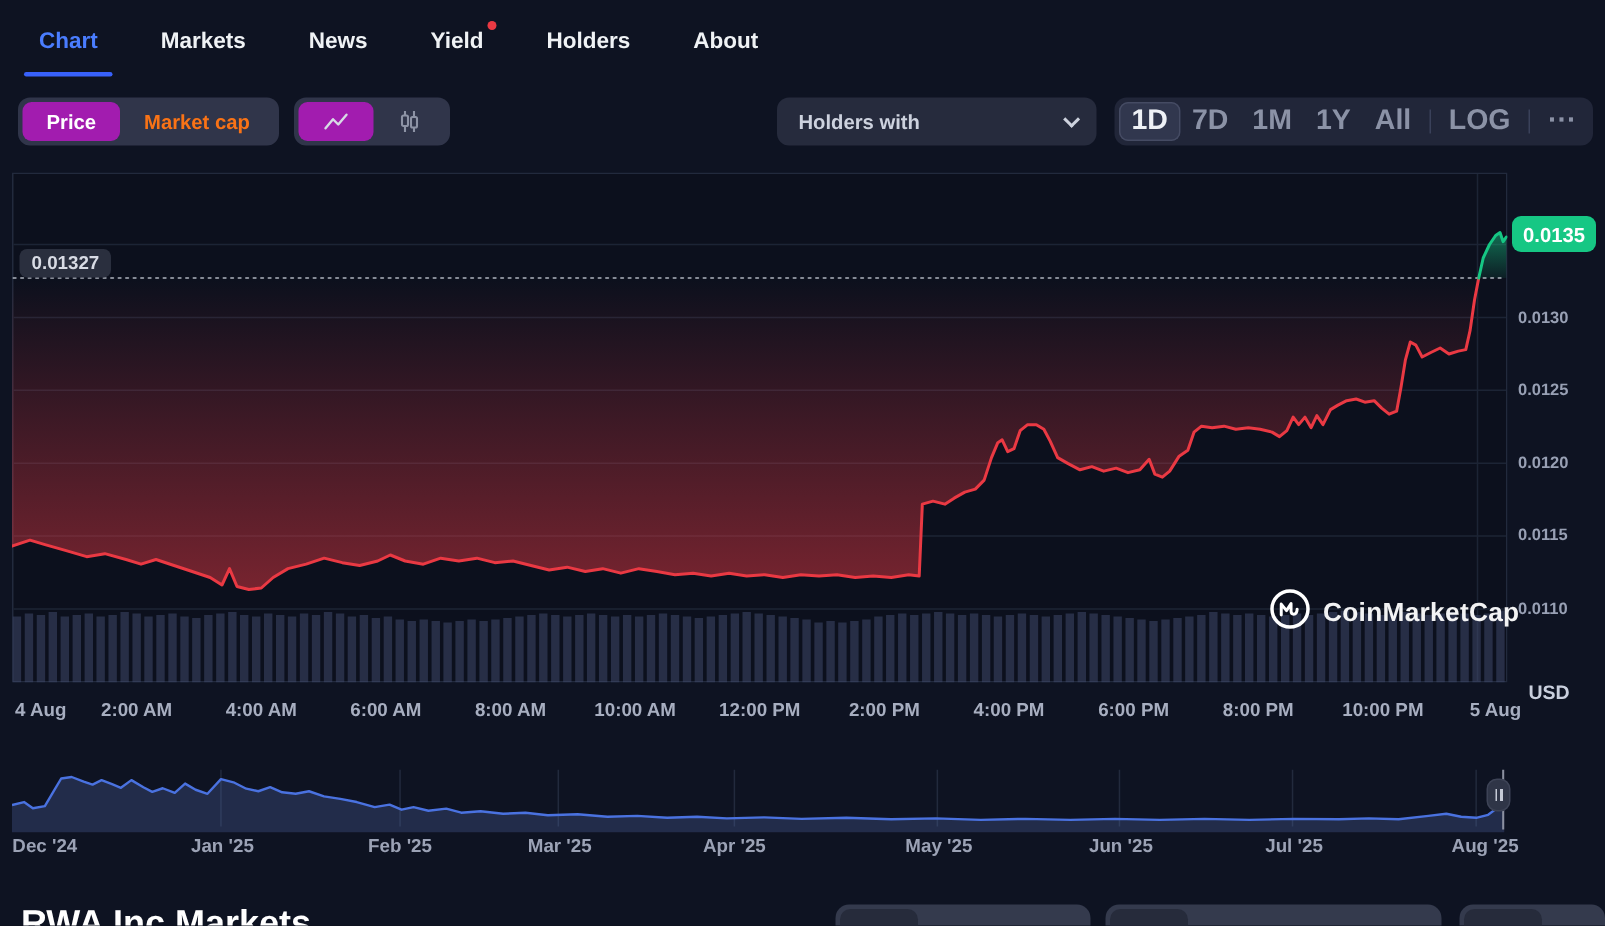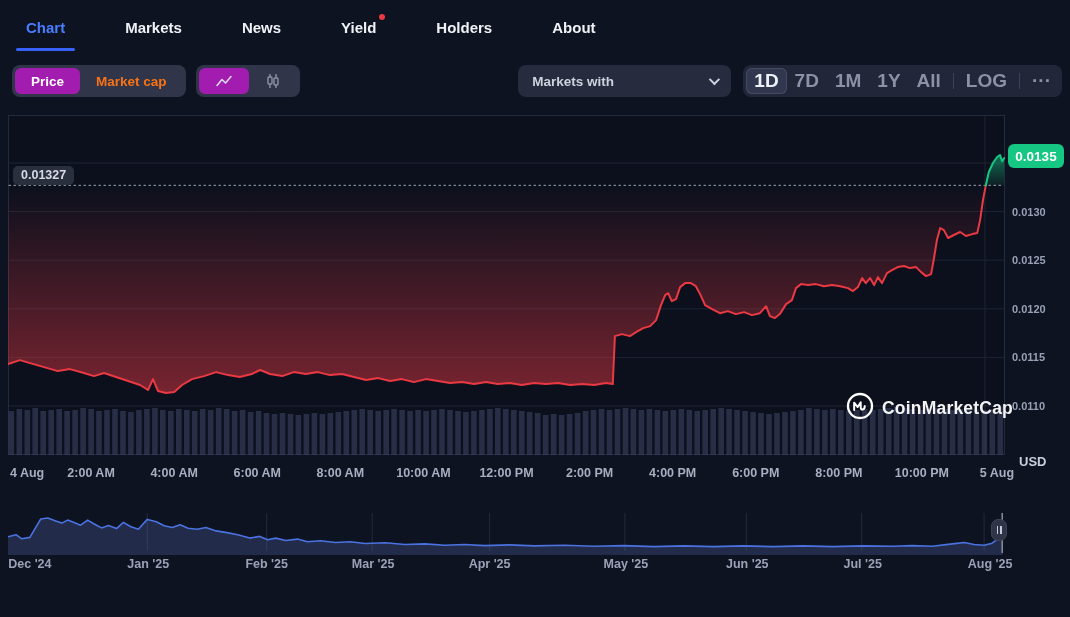--- a/index.html
+++ b/index.html
@@ -6,21 +6,21 @@
   html,body { width:1070px; height:617px; overflow:hidden; }
   body {
     background:#0e1322;
     font-family:"Liberation Sans", sans-serif;
     color:#eff2f5;
     position:relative;
   }
   .app { position:absolute; inset:0; }
 
   
-  .nav { position:absolute; left:0; top:0; width:100%; height:55px; display:flex; align-items:center; padding-left:24px; gap:56px;text-align:right; }
+  .nav { position:absolute; left:0; top:0; width:100%; height:55px; display:flex; align-items:center; padding-left:24px; gap:38px;text-align:right; }
   .nav-tab { position:relative; font-size:15px; font-weight:700; color:#eff2f5; cursor:pointer; padding:17px 2px; white-space:nowrap; }
   .nav-tab.active { color:#4a7dff; }
   .nav-tab.active::after { content:""; position:absolute; left:-8px; right:-8px; bottom:2px; height:3px; background:#3861fb; border-radius:2px; }
   .nav-dot { position:absolute; top:12px; right:-7px; width:6px; height:6px; border-radius:50%; background:#ea3943; }
 
   
   .toolbar { position:absolute; left:0; top:60px; width:100%; height:42px; display:flex; align-items:center; padding:0 8px 0 12px; }
   .seg { display:flex; background:#30354a; border-radius:8px; padding:3px; height:32px; align-items:stretch; }
   .seg + .seg { margin-left:10px; }
   .seg-opt { display:flex; align-items:center; justify-content:center; padding:0 16px; border-radius:6px; font-size:13.5px; font-weight:700; color:#f97316; cursor:pointer; white-space:nowrap; }
@@ -96,21 +96,21 @@
             <path d="M11 1 V5 M11 12 V15" stroke="#8d93a5" stroke-width="1.4"></path>
             <rect x="9" y="5" width="4" height="7" rx="1" stroke="#8d93a5" stroke-width="1.4"></rect>
           </svg>
         </span>
       </div>
     </div>
 
     <div class="tb-spacer"></div>
 
     <button class="compare-btn">
-      <span>Markets with</span>
+      <span>Holders with</span>
       <span class="chev"></span>
     </button>
 
     <div class="ranges" id="range-group">
         <div class="range-btn active">1D</div>
         <div class="range-btn">7D</div>
         <div class="range-btn">1M</div>
         <div class="range-btn">1Y</div>
         <div class="range-btn">All</div>
         <div class="range-div"></div>
@@ -333,14 +333,26 @@
         <div class="nav-label" style="left: 747.285px;">Jun '25</div>
         <div class="nav-label" style="left: 862.705px; text-align: center;">Jul '25</div>
         <div class="nav-label" style="left: 990.065px;">Aug '25</div>
       </div>
     <div class="nav-handle">
         <i></i>
         <i></i>
       </div>
   </div>
 
+  <div class="bottom-strip">
+    <div class="bottom-heading">RWA Inc Markets</div>
+    <div class="bpill" style="left:557px; width:170px;">
+        <div class="chip"></div>
+      </div>
+    <div class="bpill" style="left:737px; width:224px;">
+        <div class="chip"></div>
+      </div>
+    <div class="bpill" style="left:973px; width:97px;">
+        <div class="chip"></div>
+      </div>
+  </div>
 
 </div>
 
 </body></html>

